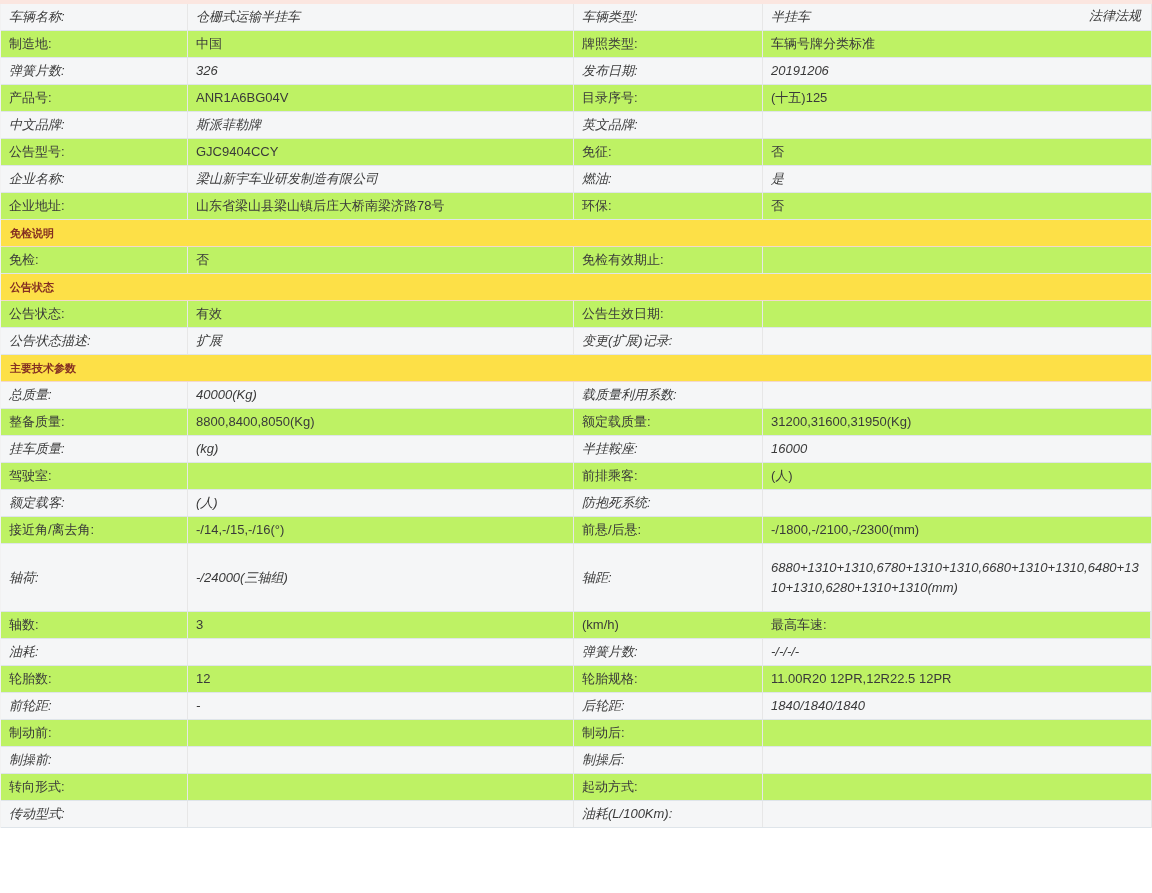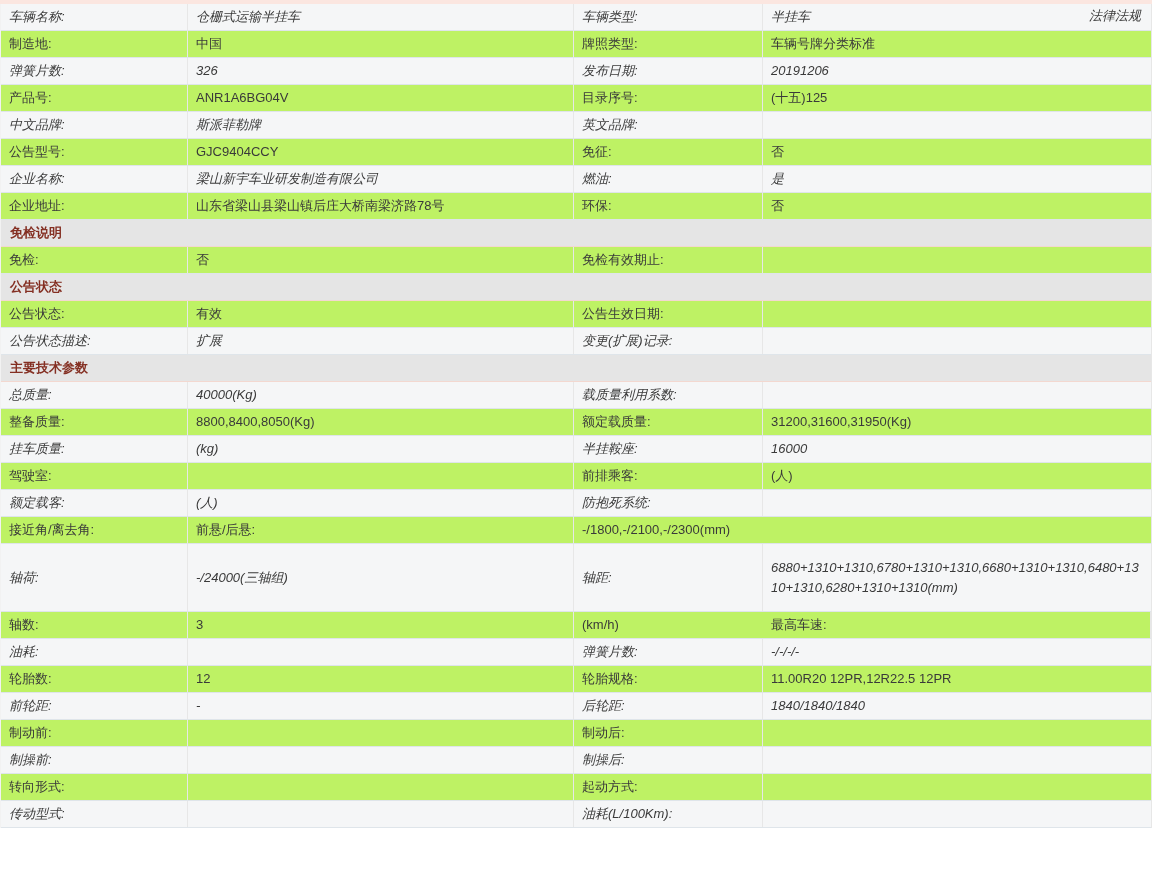--- a/index.html
+++ b/index.html
@@ -12,27 +12,27 @@
   #table-root{
     width:1150px;
     border-right:1px solid #e7e7e7;
     border-left:1px solid #f2f2f2;
   }
   .top-strip{
     height:4px;
     background:#fbe6e0;
   }
   .sec-header{
-    background:#e5e5e5;
+    background:#fde047;
     color:#842f22;
     font-weight:bold;
     line-height:26px;
     padding:0 9px;
     border-bottom:1px solid #f3d8d0;
-    font-size:13px;
+    font-size:11px;
   }
   .row{
     display:grid;
     grid-template-columns:187px 386px 189px 1fr;
     border-bottom:1px solid #dfe5ea;
     background:#bef264;
   }
   .row.gray{background:#f5f6f7;font-style:italic;}
   .cell{
     display:flex;
@@ -295,20 +295,23 @@
         <span class="label">防抱死系统:</span>
       </div>
       <div class="cell c4">
         <span class="value"></span>
       </div>
     </div>
     <div class="row">
       <div class="cell c1">
         <span class="label">接近角/离去角:</span>
       </div>
+      <div class="cell c2">
+        <span class="value">-/14,-/15,-/16(°)</span>
+      </div>
       <div class="cell c3">
         <span class="label">前悬/后悬:</span>
       </div>
       <div class="cell c4">
         <span class="value">-/1800,-/2100,-/2300(mm)</span>
       </div>
     </div>
     <div class="row gray tall">
       <div class="cell c1">
         <span class="label">轴荷:</span>

